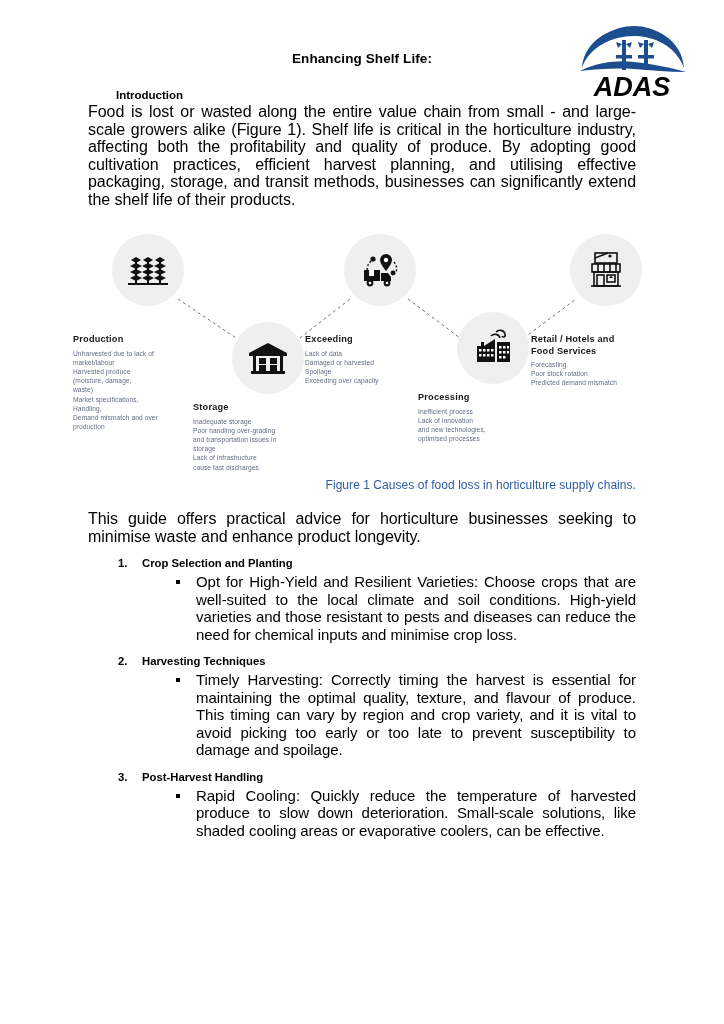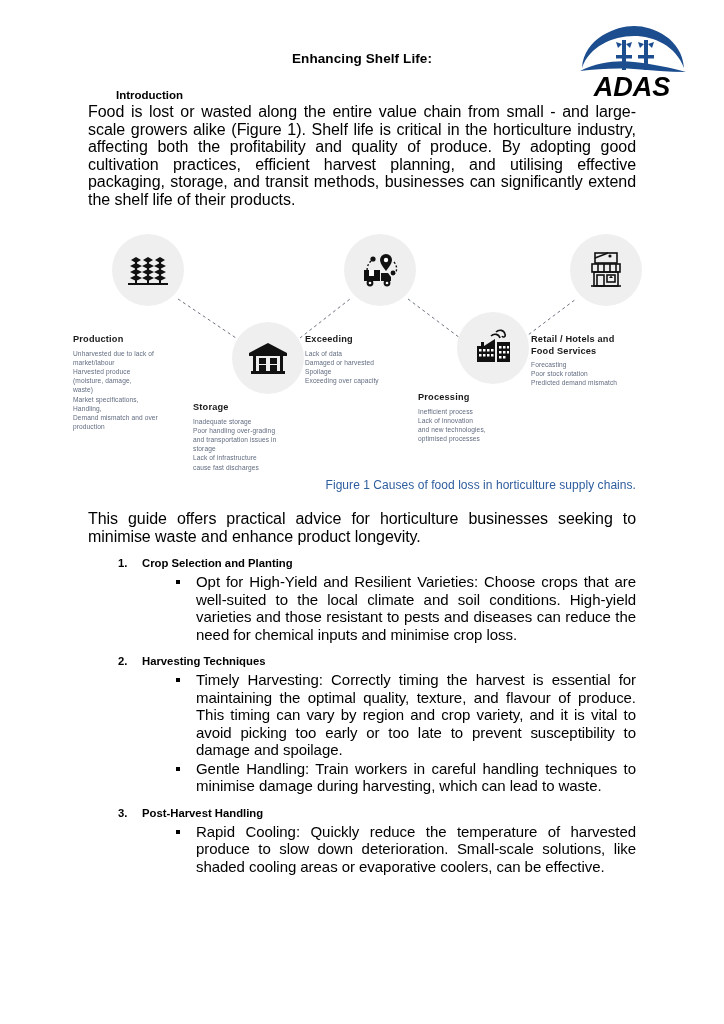--- a/index.html
+++ b/index.html
@@ -374,21 +374,20 @@
     <li>
       <div class="num-head">Crop Selection and Planting</div>
       <ul class="bullets">
         <li>Opt for High-Yield and Resilient Varieties: Choose crops that are well-suited to the local climate and soil conditions. High-yield varieties and those resistant to pests and diseases can reduce the need for chemical inputs and minimise crop loss.</li>
       </ul>
     </li>
     <li>
       <div class="num-head">Harvesting Techniques</div>
       <ul class="bullets">
         <li>Timely Harvesting: Correctly timing the harvest is essential for maintaining the optimal quality, texture, and flavour of produce. This timing can vary by region and crop variety, and it is vital to avoid picking too early or too late to prevent susceptibility to damage and spoilage.</li>
-        <li>Gentle Handling: Train workers in careful handling techniques to minimise damage during harvesting, which can lead to waste.</li>
       </ul>
     </li>
     <li>
       <div class="num-head">Post-Harvest Handling</div>
       <ul class="bullets">
         <li>Rapid Cooling: Quickly reduce the temperature of harvested produce to slow down deterioration. Small-scale solutions, like shaded cooling areas or evaporative coolers, can be effective.</li>
       </ul>
     </li>
   </ol>
 

